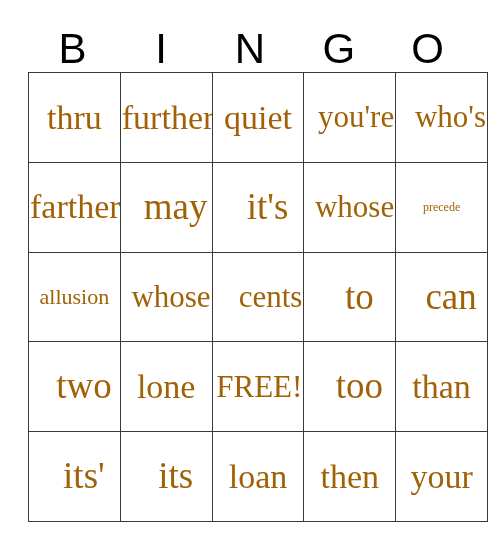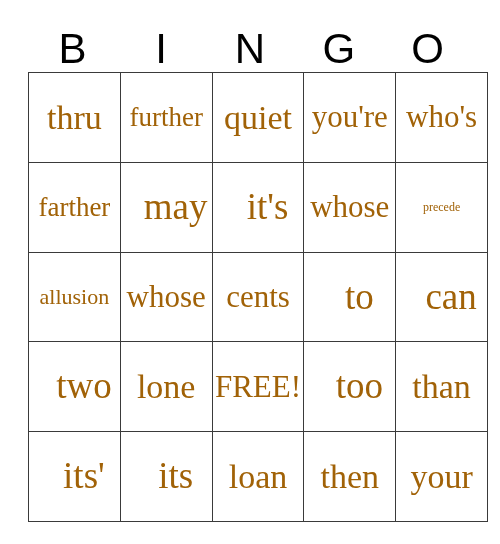--- a/index.html
+++ b/index.html
@@ -62,22 +62,22 @@
     display: block;
     line-height: 1.05;
     color: #a16207;
     user-select: none;
     font-family: Liberation Serif, serif;
   }
 
   
   .fs-xl   { font-size: 37px; margin-left: 19px; }
   .fs-lg   { font-size: 34px; }
-  .fs-md   { font-size: 31px; }
-  .fs-sm   { font-size: 27px; }
+  .fs-md   { font-size: 31px; text-align: right; }
+  .fs-sm   { font-size: 34px; }
   .fs-xs   { font-size: 22px; }
   .fs-xxs  { font-size: 12px; }
 </style>
 </head>
 <body>
 
 <div class="card">
 
   <div class="header-row">
     <div class="header-cell">B</div>

